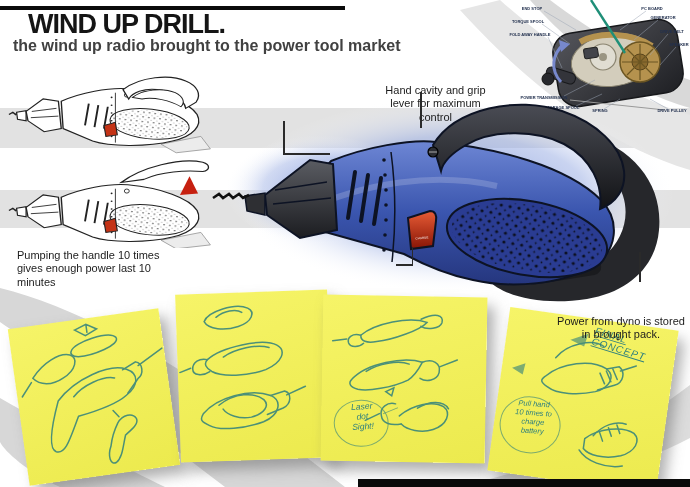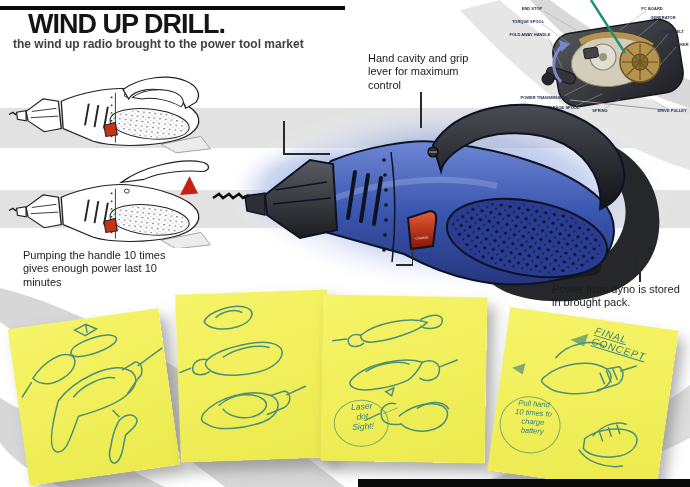--- a/index.html
+++ b/index.html
@@ -2,29 +2,29 @@
 <html><head>
 <meta charset="utf-8">
 <style>
   html,body{margin:0;padding:0;background:#fff;}
   #board{position:relative;width:690px;height:487px;background:#fff;overflow:hidden;
          font-family:"Liberation Sans",sans-serif;}
   .abs{position:absolute;}
   
   #top-bar{left:0;top:6px;width:345px;height:4px;background:#0a0a0a;}
   #page-title{left:12px;top:9px;font-size:27px;font-weight:700;letter-spacing:-1px;color:#151515;margin-left:16px;}
-  #page-subtitle{left:13px;top:37px;font-size:12px;font-weight:700;color:#414141;}
+  #page-subtitle{left:13px;top:37px;font-size:16px;font-weight:700;color:#414141;}
   
   .band{left:0;width:690px;background:#e2e2e2;z-index:0;}
   #band1{top:108px;height:40px;}
   #band2{top:190px;height:38px;}
   .swoosh{z-index:0;}
   
   .ann{font-size:11px;line-height:1.22;color:#1c1c1c;white-space:pre-line;z-index:6;}
-  .ctr{}
+  .ctr{text-align:center;margin-top:32px;}
   .leader{background:#2a2a2a;z-index:6;}
   
   .note{background:linear-gradient(165deg,#f6f468,#ecea4e);z-index:5;
         box-shadow:7px 9px 14px rgba(110,110,110,.55);}
   .note svg{position:absolute;left:0;top:0;}
   .hand{position:absolute;color:#2e7f7e;font-style:italic;white-space:pre-line;z-index:2;}
   #bottom-bar{left:358px;top:479px;width:332px;height:8px;background:#0a0a0a;z-index:8;}
   svg{display:block;}
   text{font-family:"Liberation Sans",sans-serif;}
 </style>
@@ -228,21 +228,21 @@
   <div class="abs leader" style="left:283px;top:153px;width:47px;height:1.5px"></div>
 
   <div class="abs ann ctr" style="left:368px;top:52px;width:135px">Hand cavity and grip
 lever for maximum
 control</div>
   <div class="abs leader" style="left:420px;top:92px;width:1.5px;height:36px"></div>
 
   <div class="abs leader" style="left:396px;top:264px;width:17px;height:1.5px"></div>
   <div class="abs leader" style="left:411.5px;top:247px;width:1.5px;height:18px"></div>
 
-  <div class="abs ann" style="left:23px;top:249px;width:145px">Pumping the handle 10 times
+  <div class="abs ann" style="left:17px;top:249px;width:145px">Pumping the handle 10 times
 gives enough power last 10
 minutes</div>
 
   <div class="abs ann ctr" style="left:552px;top:283px;width:138px">Power from dyno is stored
 in brought pack.</div>
   <div class="abs leader" style="left:639px;top:252px;width:1.5px;height:30px"></div>
 
   <svg class="abs" style="left:296px;top:296px;z-index:4" width="30" height="150" viewBox="0 0 30 150">
     <polygon points="0,8 26,2 26,28 0,34" fill="#edeb55"></polygon>
     <polygon points="0,52 24,48 24,76 0,80" fill="#edeb55"></polygon>

